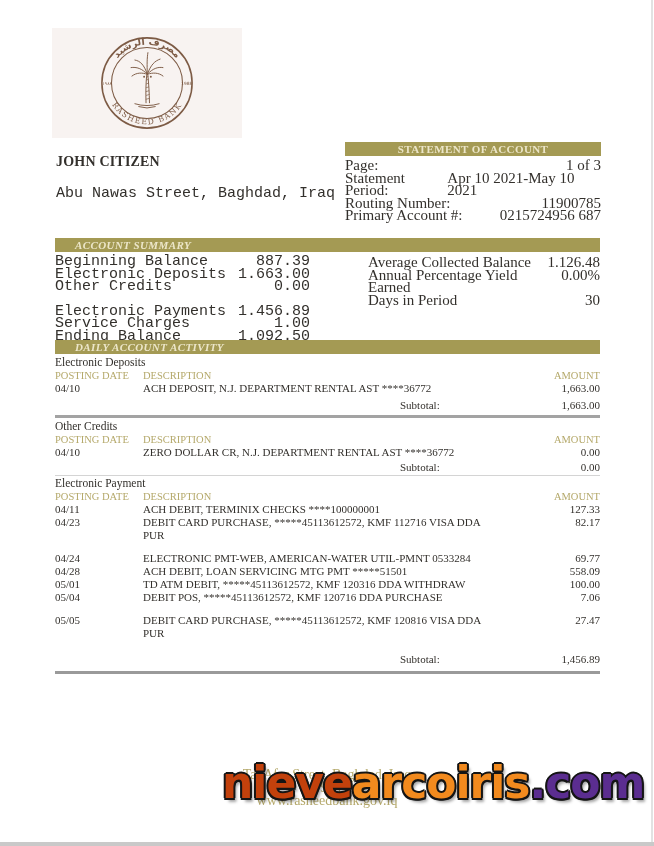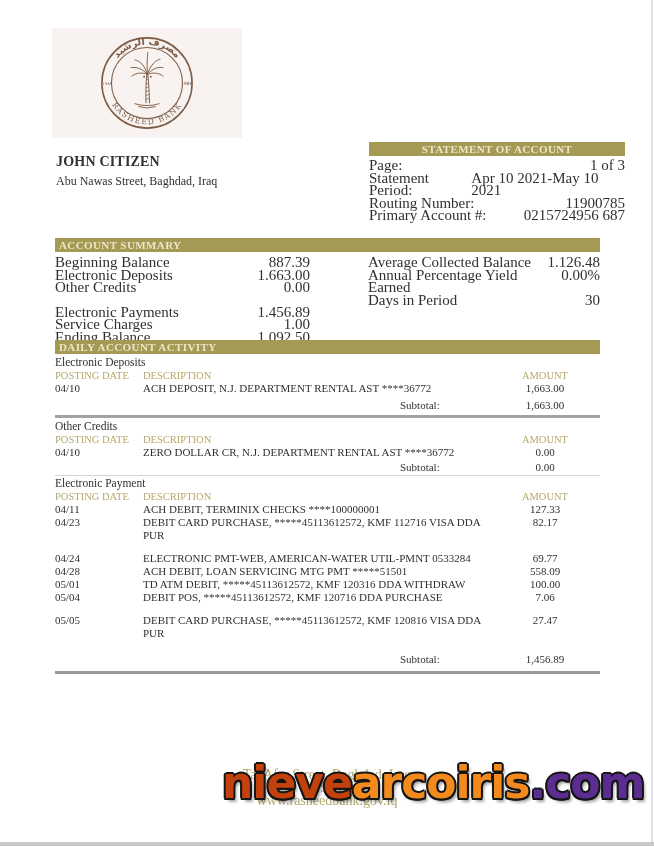--- a/index.html
+++ b/index.html
@@ -8,47 +8,47 @@
   .edge-bottom{position:absolute;left:0;bottom:0;width:100%;height:4px;background:#c9c9c9;}
   .edge-right{position:absolute;top:0;right:1px;width:2px;height:100%;background:#e2e2e2;}
 
   
   .logo-box{position:absolute;left:52px;top:28px;width:190px;height:110px;background:#f8f3f1;
             display:flex;align-items:center;justify-content:center;}
 
   
   .customer{position:absolute;left:56px;top:154px;}
   .cust-name{font-size:14px;font-weight:bold;letter-spacing:.2px;}
-  .cust-addr{font-size:12px;margin-top:4px;}
+  .cust-addr{font-size:15px;margin-top:15px;font-family:Liberation Mono, monospace;}
 
   
   .gold-bar{background:#a49a54;color:#ece6c9;font-size:11px;font-weight:bold;
             height:14px;line-height:14px;letter-spacing:.4px;}
-  .bar-left{padding-left:4px;}
+  .bar-left{padding-left:20px;font-style:italic;}
   .bar-center{text-align:center;}
 
   
-  .stmt-head{position:absolute;left:345px;top:142px;width:256px;margin-left:24px;}
+  .stmt-head{position:absolute;left:345px;top:142px;width:256px;}
   .stmt-rows{margin-top:3px;}
   .kv{display:flex;justify-content:space-between;font-size:15px;line-height:12.5px;}
 
   
   .summary{position:absolute;left:55px;top:238px;width:545px;}
   .sum-body{display:flex;margin-top:4px;}
-  .sum-left{width:255px;}
+  .sum-left{width:255px;font-family:Liberation Mono, monospace;}
   .sum-right{width:232px;margin-left:58px;}
   .sum-gap{height:12px;}
 
   
   .activity{position:absolute;left:55px;top:340px;width:545px;}
   .section-title{font-size:11.5px;line-height:13px;margin-top:2px;}
   .trow{display:flex;font-size:11px;line-height:13px;}
   .c-date{width:88px;}
   .c-desc{flex:1;}
-  .c-amt{width:110px;text-align:center;}
+  .c-amt{width:110px;text-align:right;}
   .col-head{color:#b5a96b;font-size:10.5px;}
   .sub-row{display:flex;font-size:11px;line-height:13px;margin-top:4px;}
   .sub-sp{width:345px;}
   .sub-lb{flex:1;}
   .divider-strong{height:3px;background:#a3a3a3;margin-top:3px;}
   .divider-faint{height:1px;background:#d4d4d4;margin-top:1px;}
   .gap10{margin-top:10px;}
   .gap14{margin-top:14px;}
   .sub-big-gap{margin-top:13px;}
   .divider-end{height:3px;background:#9a9a9a;margin-top:5px;}

